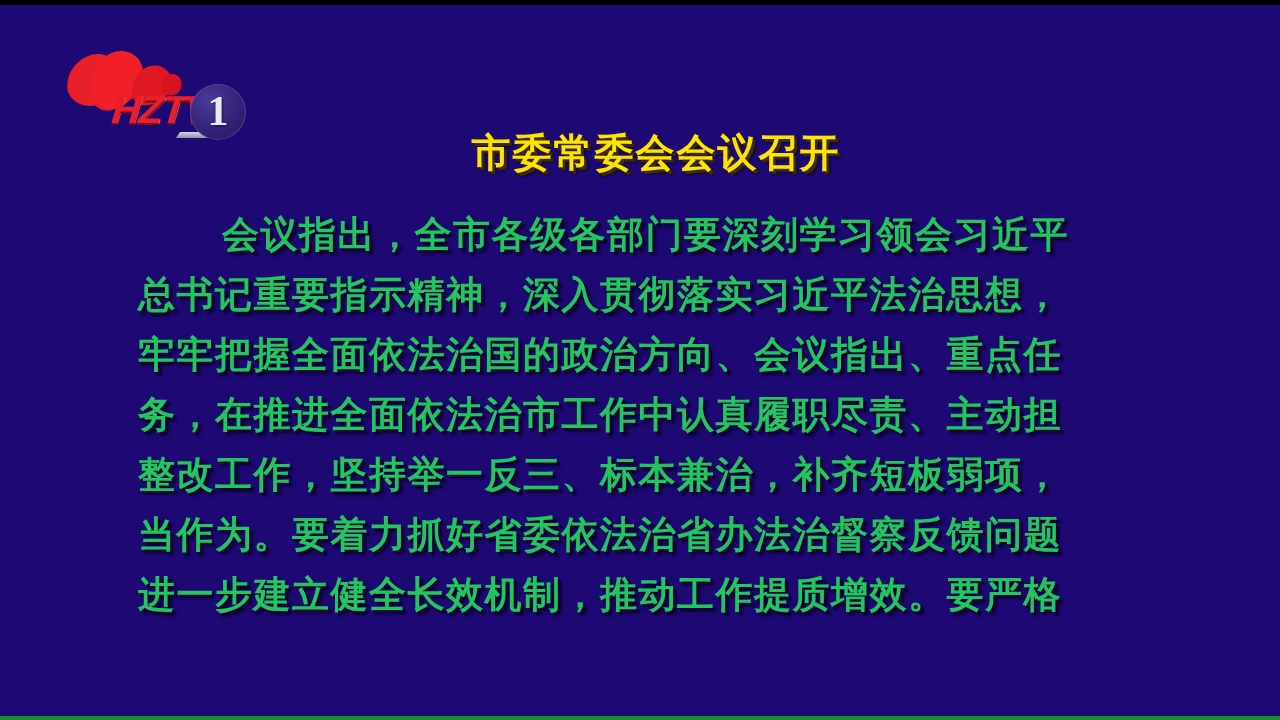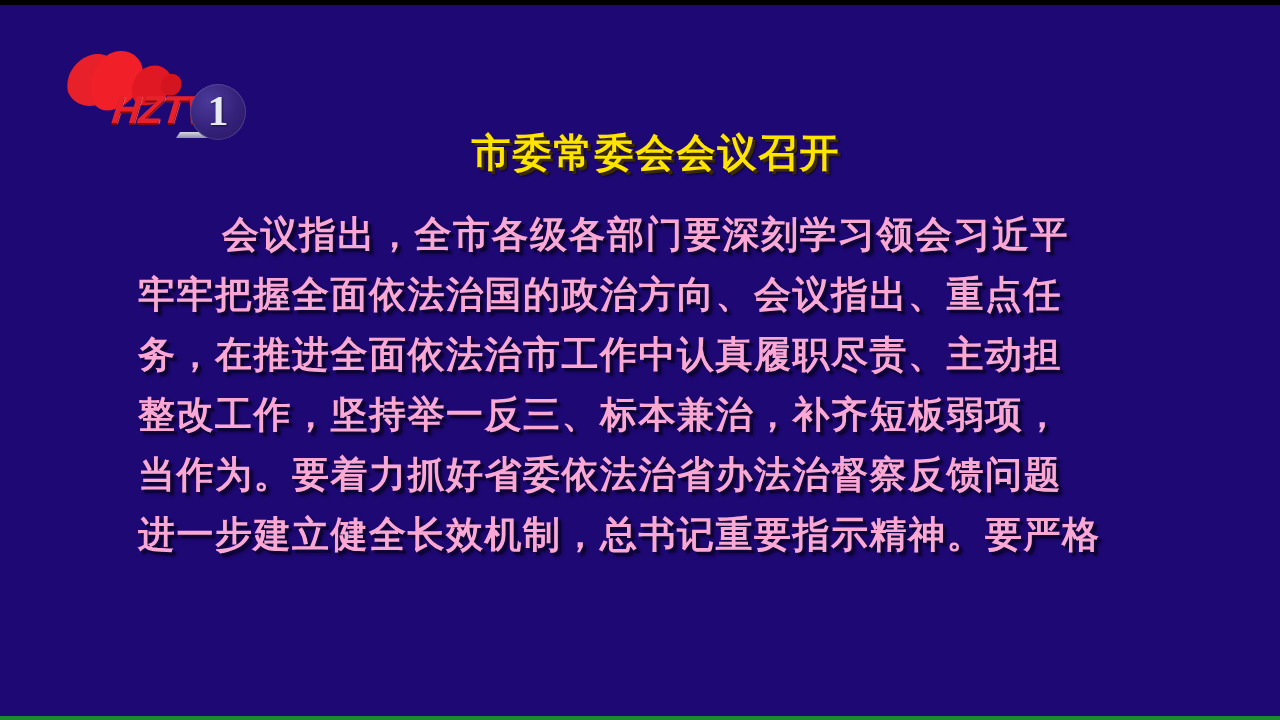--- a/index.html
+++ b/index.html
@@ -122,21 +122,21 @@
     top: 205px;
     width: 1004px;
   }
   .body-line {
     height: 60px;
     line-height: 60px;
     font-family: "DejaVu Sans", "Liberation Sans", sans-serif;
     font-size: 37px;
     font-weight: bold;
     letter-spacing: 1.5px;
-    color: #f9a8d4;
+    color: #22c55e;
     white-space: nowrap;
     text-shadow: 3px 3px 0 #0d0336, 4px 4px 3px rgba(0,0,0,0.5);
   }
   .body-line.indent {
     text-indent: 84px;
   }
 </style>
 </head>
 <body>
 
@@ -155,22 +155,23 @@
     <div class="logo-badge-tail"></div>
     <div class="logo-badge">
       <div class="logo-badge-num">1</div>
     </div>
   </div>
 
   <div class="headline">市委常委会会议召开</div>
 
   <div class="body-text">
     <div class="body-line indent">会议指出，全市各级各部门要深刻学习领会习近平</div>
+    <div class="body-line">总书记重要指示精神，深入贯彻落实习近平法治思想，</div>
     <div class="body-line">牢牢把握全面依法治国的政治方向、会议指出、重点任</div>
     <div class="body-line">务，在推进全面依法治市工作中认真履职尽责、主动担</div>
     <div class="body-line">整改工作，坚持举一反三、标本兼治，补齐短板弱项，</div>
     <div class="body-line">当作为。要着力抓好省委依法治省办法治督察反馈问题</div>
-    <div class="body-line">进一步建立健全长效机制，总书记重要指示精神。要严格</div>
+    <div class="body-line">进一步建立健全长效机制，推动工作提质增效。要严格</div>
   </div>
 
   <div class="bottom-bar"></div>
 
 </div>
 
 </body></html>

